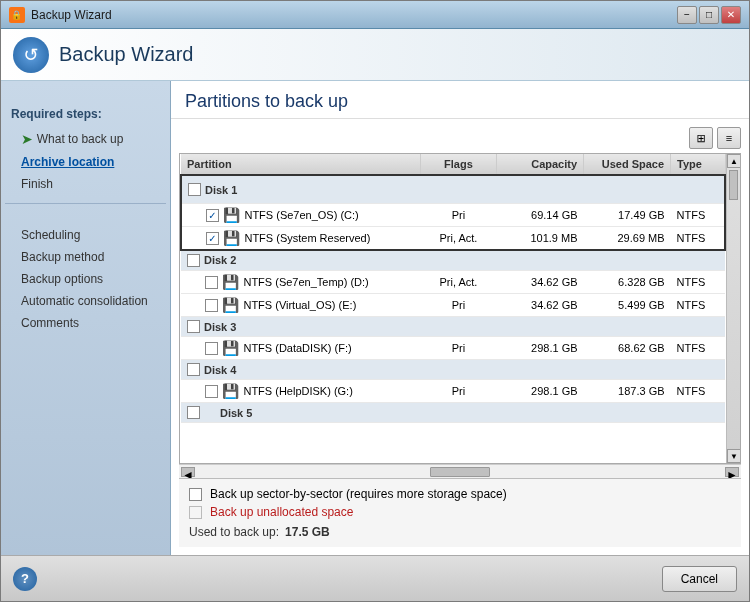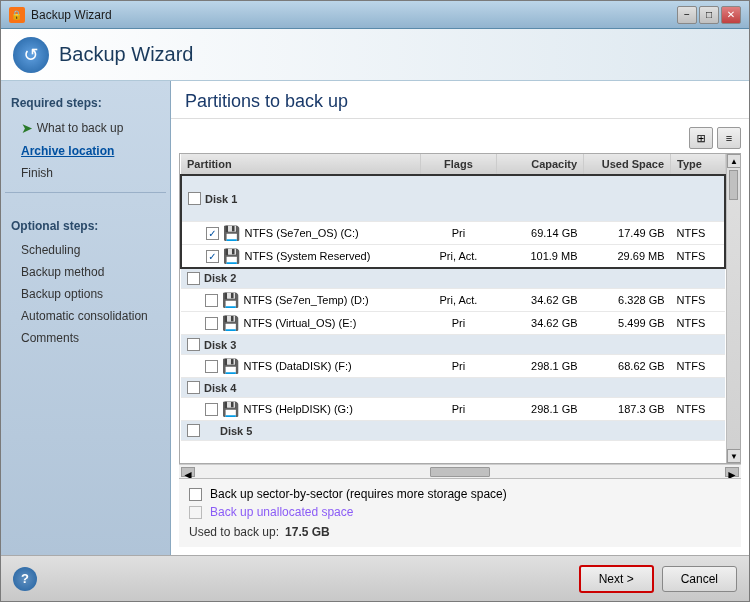--- a/index.html
+++ b/index.html
@@ -14,21 +14,21 @@
     .title-controls { display: flex; gap: 2px; }
     .title-btn { width: 20px; height: 18px; background: linear-gradient(to bottom, #e0e0e0, #c0c0c0); border: 1px solid #888; border-radius: 2px; display: flex; align-items: center; justify-content: center; font-size: 10px; cursor: pointer; }
     .title-btn.close { background: linear-gradient(to bottom, #e08080, #c04040); color: white; }
     
     .header-bar { background: linear-gradient(to right, #ffffff, #dde8f0); padding: 6px 12px; display: flex; align-items: center; gap: 10px; border-bottom: 1px solid #b0c8d8; height: 52px; }
     .header-icon { width: 36px; height: 36px; background: radial-gradient(circle, #60a0e0, #2060a0); border-radius: 50%; display: flex; align-items: center; justify-content: center; color: white; font-size: 18px; }
     .header-title { font-size: 20px; color: #1a3a5c; font-weight: 300; }
     
     .content { display: flex; flex: 1; overflow: hidden; }
     
-    .sidebar { width: 170px; background: linear-gradient(to bottom, #c8d8e8, #b0c4d8); border-right: 1px solid #8aa8c0; padding: 5px 0; flex-shrink: 0; }
+    .sidebar { width: 170px; background: linear-gradient(to bottom, #c8d8e8, #b0c4d8); border-right: 1px solid #8aa8c0; padding: 16px 0; flex-shrink: 0; }
     .sidebar-section { padding: 6px 10px; font-weight: bold; color: #2a4a6a; font-size: 12px; margin-top: 4px; }
     .sidebar-item { padding: 4px 10px 4px 20px; font-size: 12px; color: #333; cursor: pointer; display: flex; align-items: center; gap: 4px; }
     .sidebar-item.active { color: #0050a0; font-weight: bold; text-decoration: underline; }
     .sidebar-arrow { color: #2a7a2a; font-size: 14px; }
     .sidebar-divider { height: 1px; background: #9ab0c8; margin: 8px 4px; }
     .sidebar-optional { margin-top: 20px; }
     
     .main { flex: 1; display: flex; flex-direction: column; padding: 0; overflow: hidden; }
     .main-title { font-size: 18px; color: #1a3a6a; padding: 10px 14px 6px; font-weight: normal; border-bottom: 1px solid #ddd; }
     
@@ -111,21 +111,20 @@
       <div class="sidebar-item active">
         <span>Archive location</span>
       </div>
       <div class="sidebar-item">
         <span>Finish</span>
       </div>
 
       <div class="sidebar-divider"></div>
 
       <div class="sidebar-optional">
-        <div class="sidebar-section">Optional steps:</div>
         <div class="sidebar-item">
           <span>Scheduling</span>
         </div>
         <div class="sidebar-item">
           <span>Backup method</span>
         </div>
         <div class="sidebar-item">
           <span>Backup options</span>
         </div>
         <div class="sidebar-item">
@@ -154,21 +153,21 @@
                 <tr>
                   <th class="partition-col">Partition</th>
                   <th class="col-flags">Flags</th>
                   <th class="col-capacity">Capacity</th>
                   <th class="col-used">Used Space</th>
                   <th class="col-type">Type</th>
                 </tr>
               </thead>
               <tbody id="table-body">
               <tr class="disk-row" style="border-top: 2px solid rgb(51, 51, 51); border-left: 2px solid rgb(51, 51, 51); border-right: 2px solid rgb(51, 51, 51);">
-                    <td colspan="5" style="padding: 16px 6px; text-align: center;">
+                    <td colspan="5" style="padding: 7px 6px; text-align: center;">
                       <div style="display: flex; align-items: center; gap: 4px;">
                         <div class="checkbox unchecked"></div>
                         <span>Disk 1</span>
                       </div>
                     </td>
                   </tr>
                   <tr class="partition-row" style="border-left: 2px solid rgb(51, 51, 51); border-right: 2px solid rgb(51, 51, 51);">
                     <td>
                       <div class="partition-name">
                         <div class="checkbox checked"></div>
@@ -294,31 +293,30 @@
           <div style="width:14px;height:10px;background:#c0c0c0;border:1px solid #999;">►</div>
         </div>
 
         <div class="bottom-panel">
           <div class="options-row">
             <div class="checkbox unchecked"></div>
             <span>Back up sector-by-sector (requires more storage space)</span>
           </div>
           <div class="options-row">
             <div class="checkbox unchecked" style="border-color:#bbb;background:#f5f5f5;"></div>
-            <span style="color:#8b5cf6;">Back up unallocated space</span>
+            <span style="color:#b91c1c;">Back up unallocated space</span>
           </div>
           <div class="size-row">
             <span>Used to back up:</span>
             <span class="size-value">17.5 GB</span>
           </div>
         </div>
       </div>
     </div>
   </div>
 
   <div class="footer">
     <div class="footer-left">
       <button class="help-btn">?</button>
     </div>
-    <button class="btn next">Next &gt;</button>
     <button class="btn">Cancel</button>
   </div>
 </div>
 
 </body></html>

